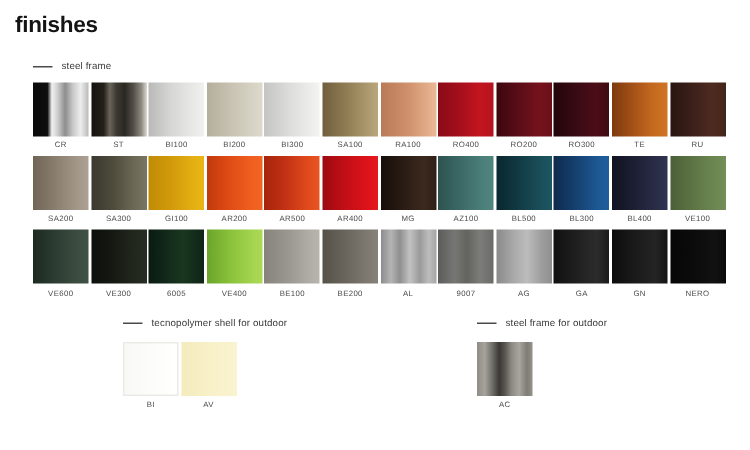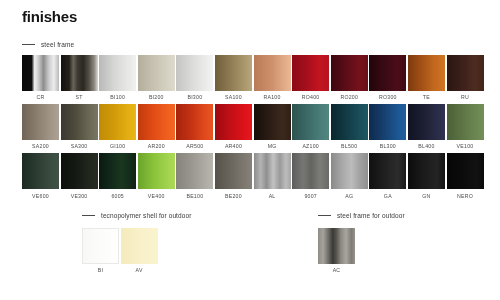--- a/index.html
+++ b/index.html
@@ -4,21 +4,21 @@
 <style>
   html,body{margin:0;padding:0;}
   body{
     width:500px;height:300px;overflow:hidden;
     background:#ffffff;
     font-family:"Liberation Sans", sans-serif;
     color:#1a1a1a;
     position:relative;
   }
   #page-title{
-    position:absolute;left:22px;top:8px;
+    position:absolute;left:10px;top:8px;
     font-size:15px;font-weight:700;letter-spacing:-0.2px;
     color:#141414;
   }
   .section-head{
     display:flex;align-items:center;gap:6px;
     font-size:6.5px;color:#3a3a3a;letter-spacing:0.1px;
   }
   .section-head .rule{
     display:inline-block;width:13px;height:1px;background:#4a4a4a;
   }

